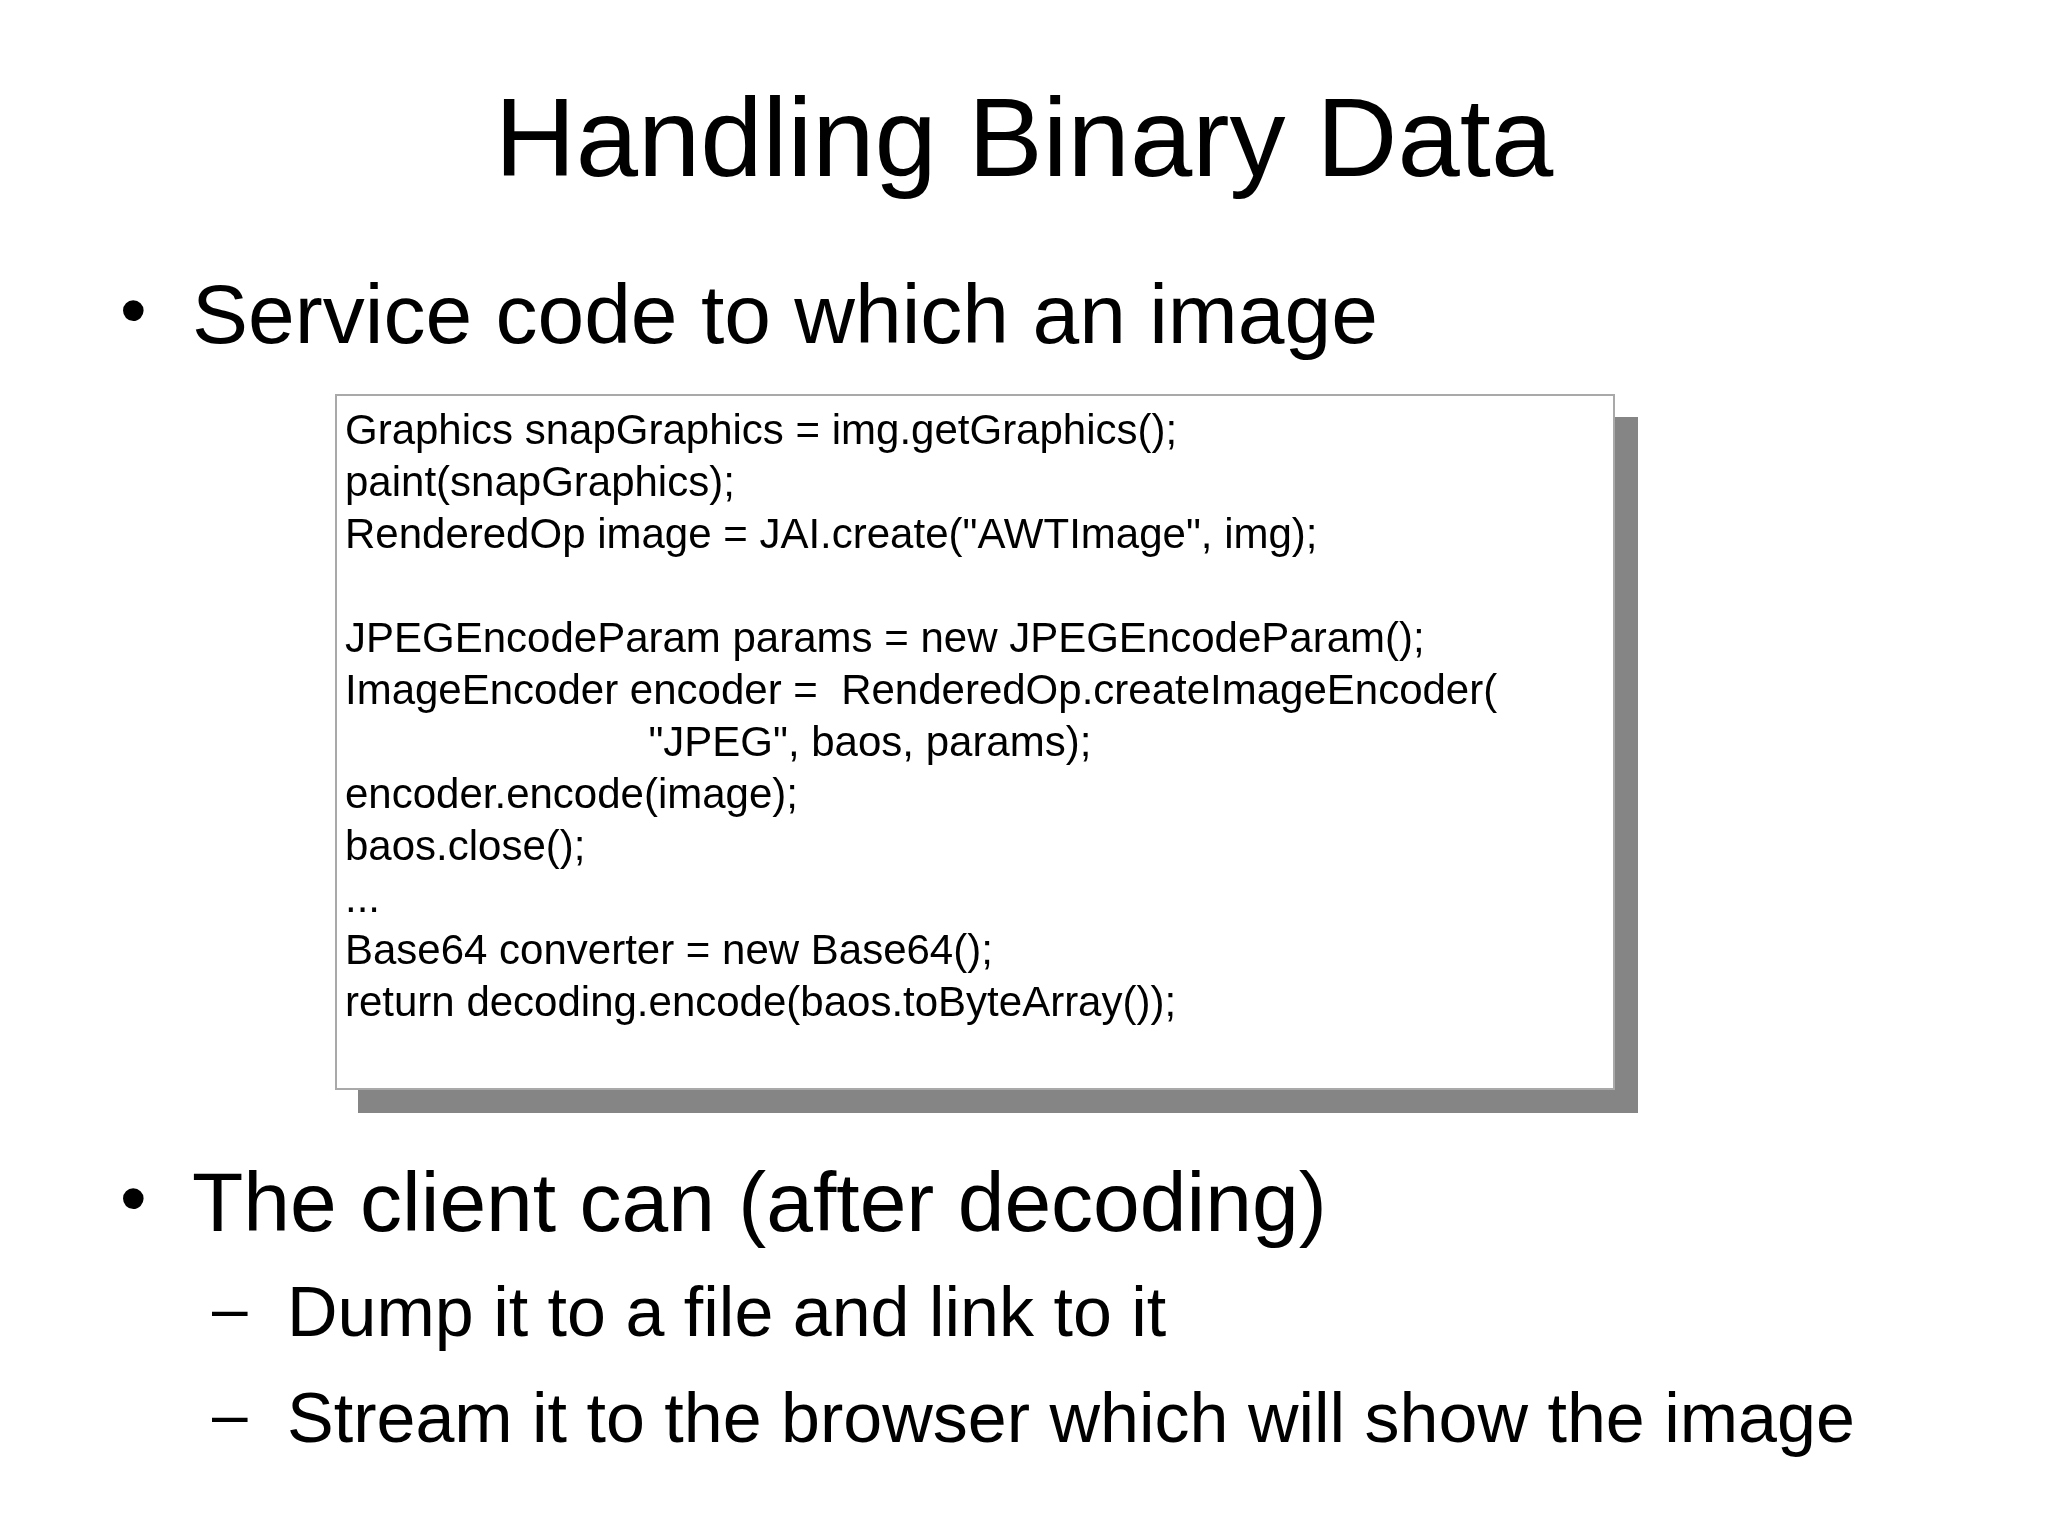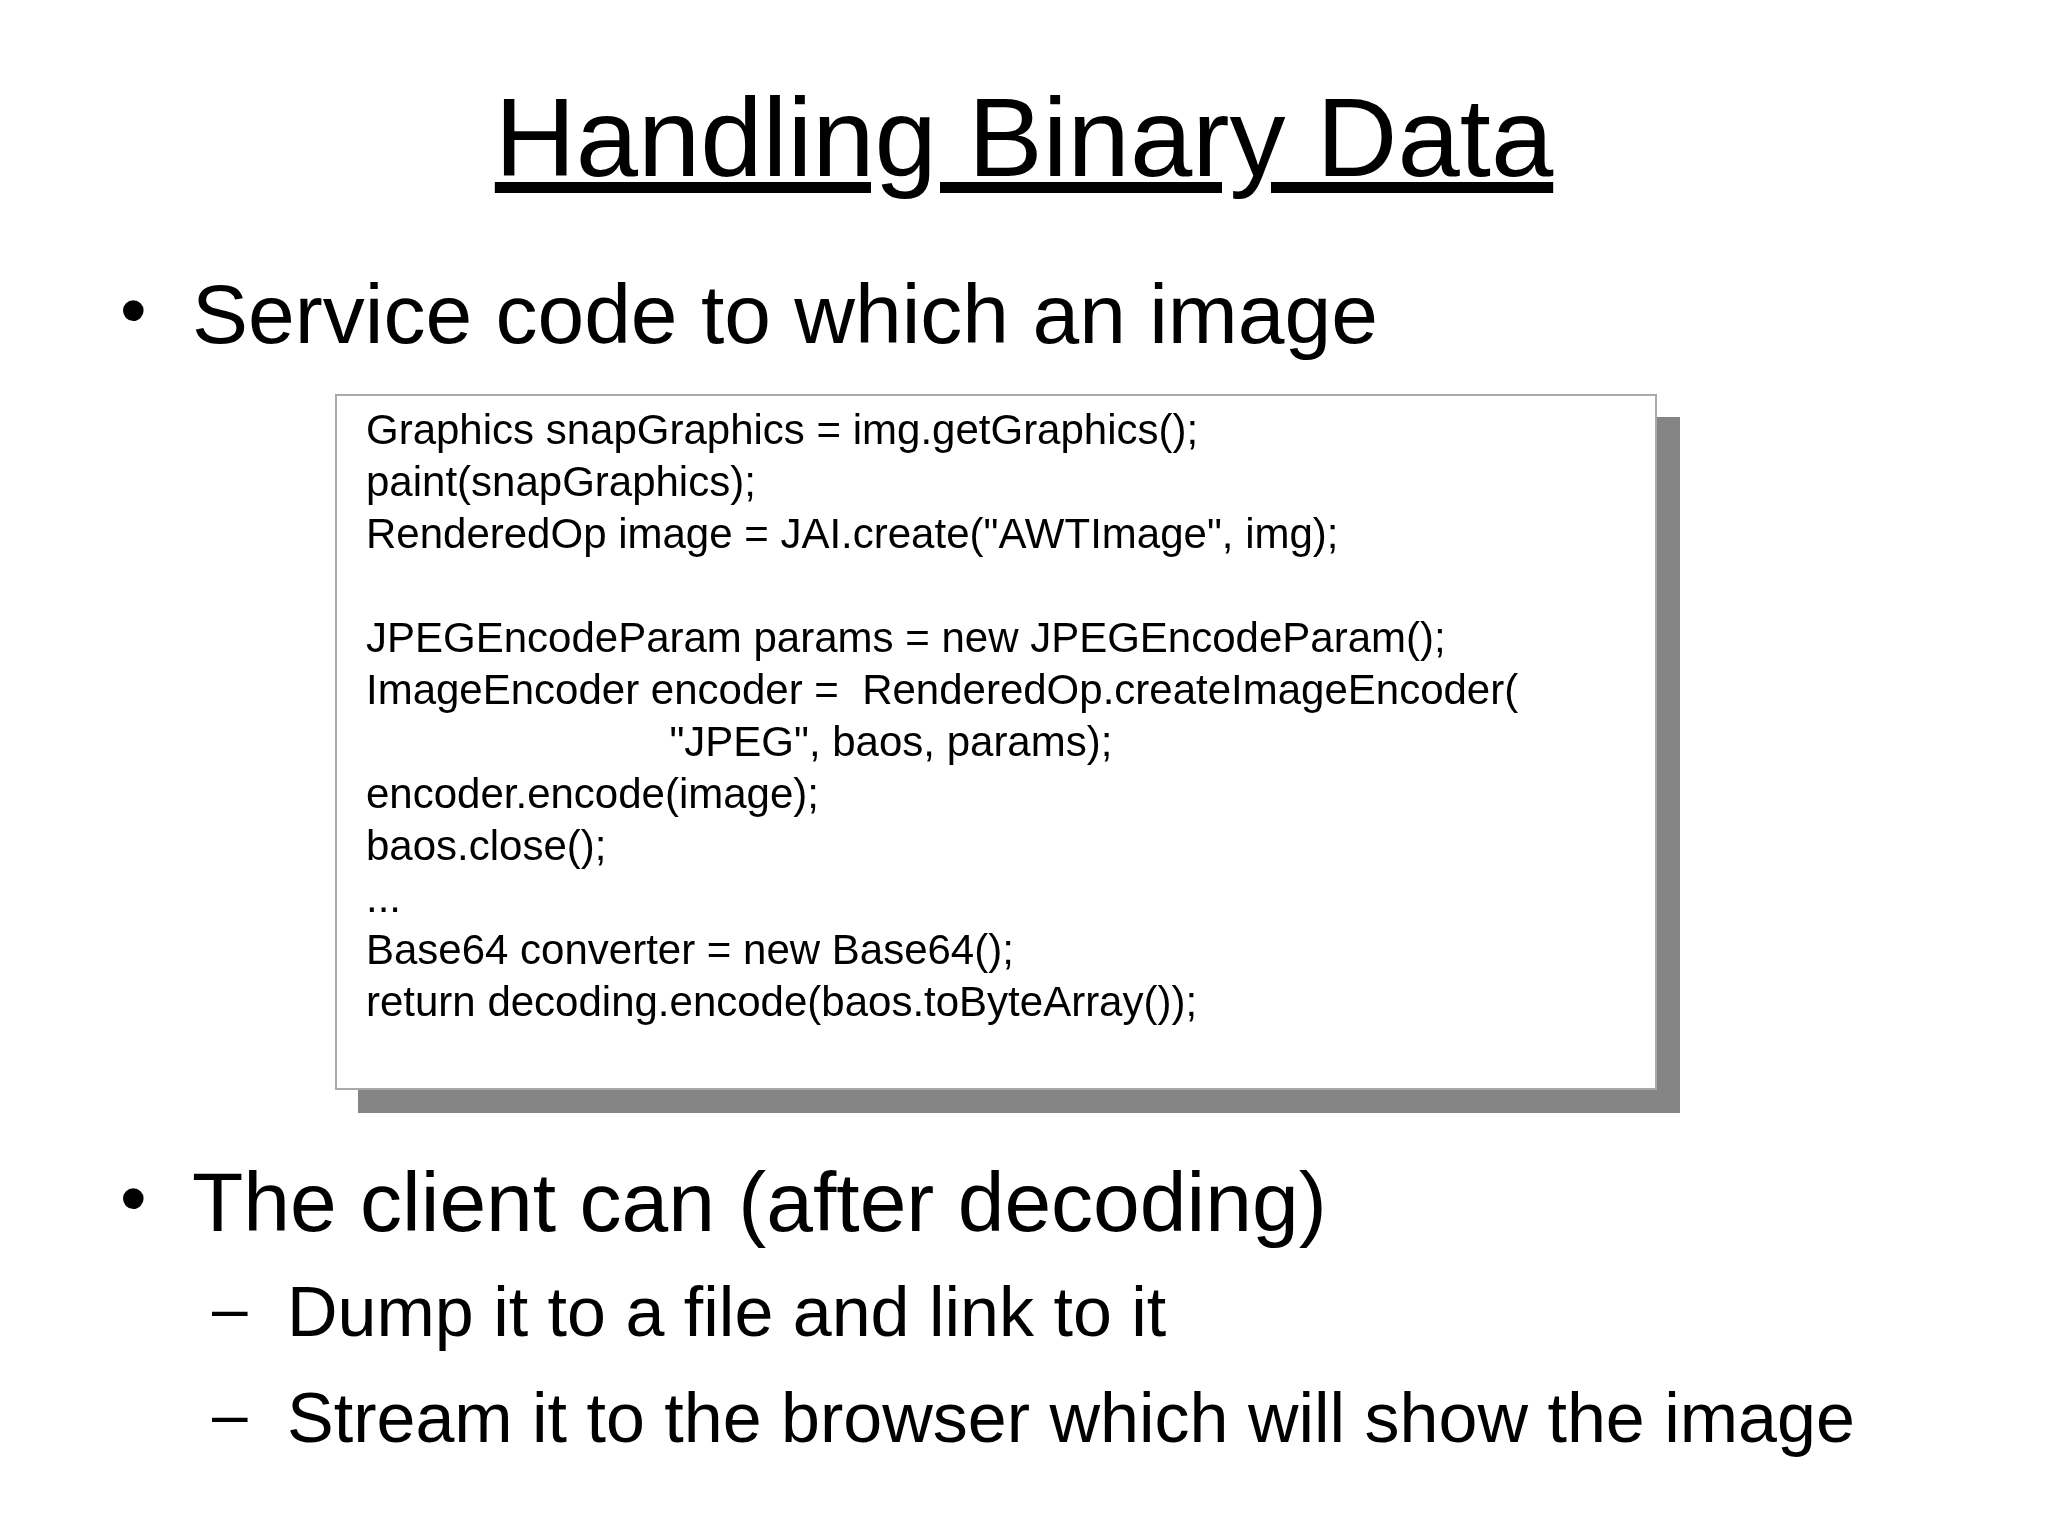--- a/index.html
+++ b/index.html
@@ -18,21 +18,20 @@
   .slide-title {
     position: absolute;
     top: 74px;
     left: 0;
     width: 2048px;
     text-align: center;
     font-size: 112px;
     line-height: 1.15;
     font-weight: 400;
     white-space: nowrap;
-    text-decoration: underline;
   }
   .bullet-row {
     position: absolute;
     display: flex;
     align-items: flex-start;
     line-height: 1.15;
     white-space: nowrap;
   }
   .bullet-l1 {
     left: 120px;
@@ -54,21 +53,21 @@
   }
   .code-box {
     position: absolute;
     left: 335px;
     top: 394px;
     width: 1260px;
     height: 676px;
     background: #ffffff;
     border: 2px solid #a9a9a9;
     box-shadow: 23px 23px 0 0 #858585;
-    padding: 8px 29px;
+    padding: 8px 8px;
     overflow: hidden;
   }
   .code-line {
     font-family: "Liberation Sans", sans-serif;
     font-size: 42px;
     line-height: 52px;
     min-height: 52px;
     white-space: pre;
   }
 </style>

